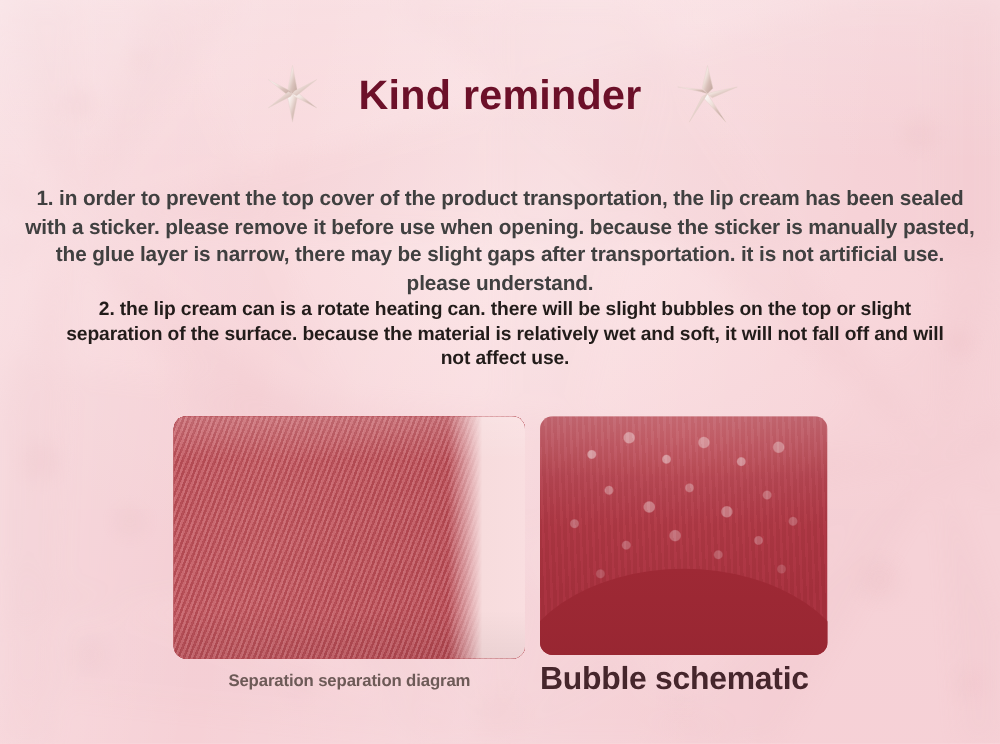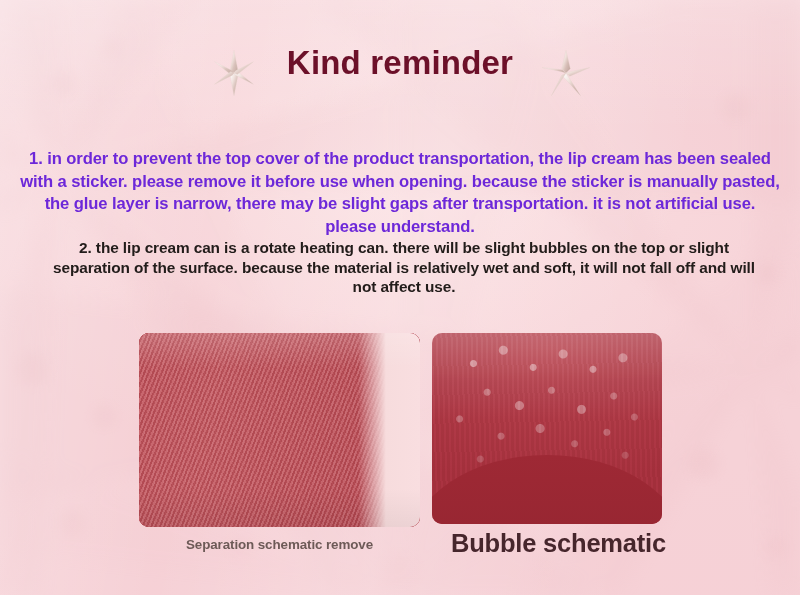--- a/index.html
+++ b/index.html
@@ -68,20 +68,21 @@
   }
 
   
   .header {
     position: absolute;
     left: 0;
     top: 46px;
     width: 800px;
     height: 58px;
     display: flex;
+    align-items: center;
     justify-content: center;
     gap: 26px;
   }
   .page-title {
     font-size: 33px;
     font-weight: bold;
     color: #6c1029;
     letter-spacing: .2px;
     line-height: 1;
     white-space: nowrap;
@@ -96,21 +97,21 @@
   
   .para-one {
     position: absolute;
     left: 18px;
     top: 148px;
     width: 764px;
     text-align: center;
     font-size: 16.6px;
     font-weight: bold;
     line-height: 22.6px;
-    color: #6d28d9;
+    color: #404040;
     letter-spacing: -0.1px;
   }
   .para-two {
     position: absolute;
     left: 46px;
     top: 238px;
     width: 716px;
     text-align: center;
     font-size: 15.4px;
     font-weight: bold;
@@ -249,21 +250,21 @@
     text-align: center;
     font-size: 13.4px;
     font-weight: bold;
     color: #6d5a57;
     letter-spacing: -0.1px;
   }
   .cap-right {
     left: 432px;
     top: 529px;
     width: 234px;
-    text-align: right;
+    text-align: left;
     font-size: 25.5px;
     font-weight: bold;
     color: #46262c;
     letter-spacing: -0.2px;
   }
 </style>
 </head>
 <body>
 
 <div id="page">
@@ -350,16 +351,16 @@
           <div class="bub-sheen"></div>
           <div class="bub-foam"></div>
           <div class="bub-streaks"></div>
           <div class="bub-bottom"></div>
         </div>
       </div>
     </div>
 
   </div>
 
-  <div class="caption cap-left">Separation schematic remove</div>
+  <div class="caption cap-left">Separation separation diagram</div>
   <div class="caption cap-right">Bubble schematic</div>
 
 </div>
 
 </body></html>

